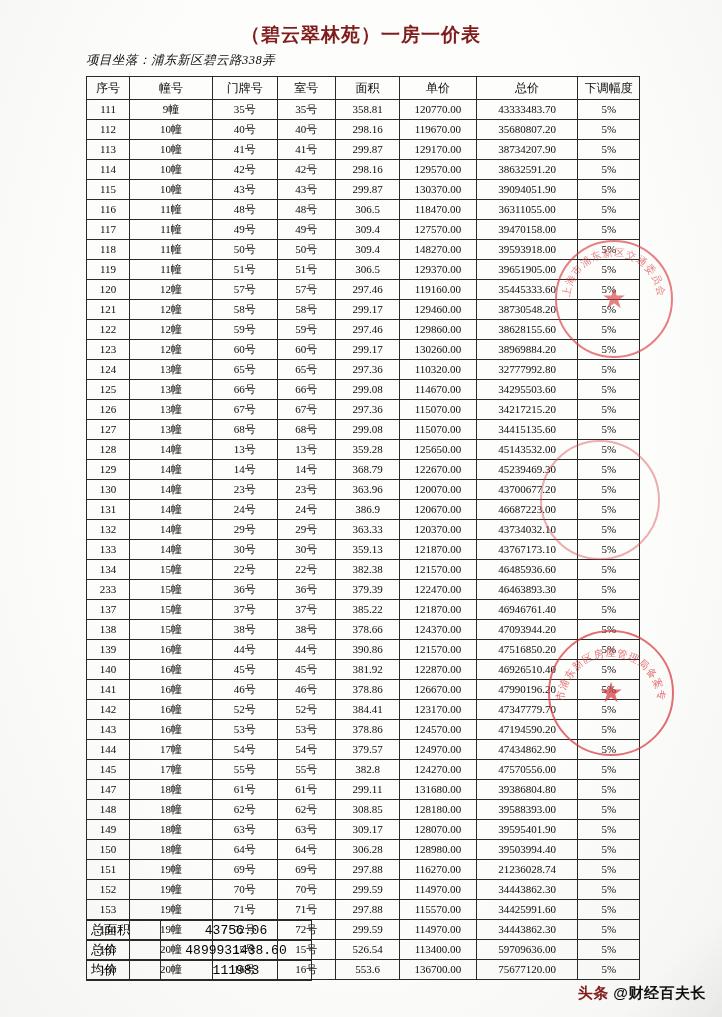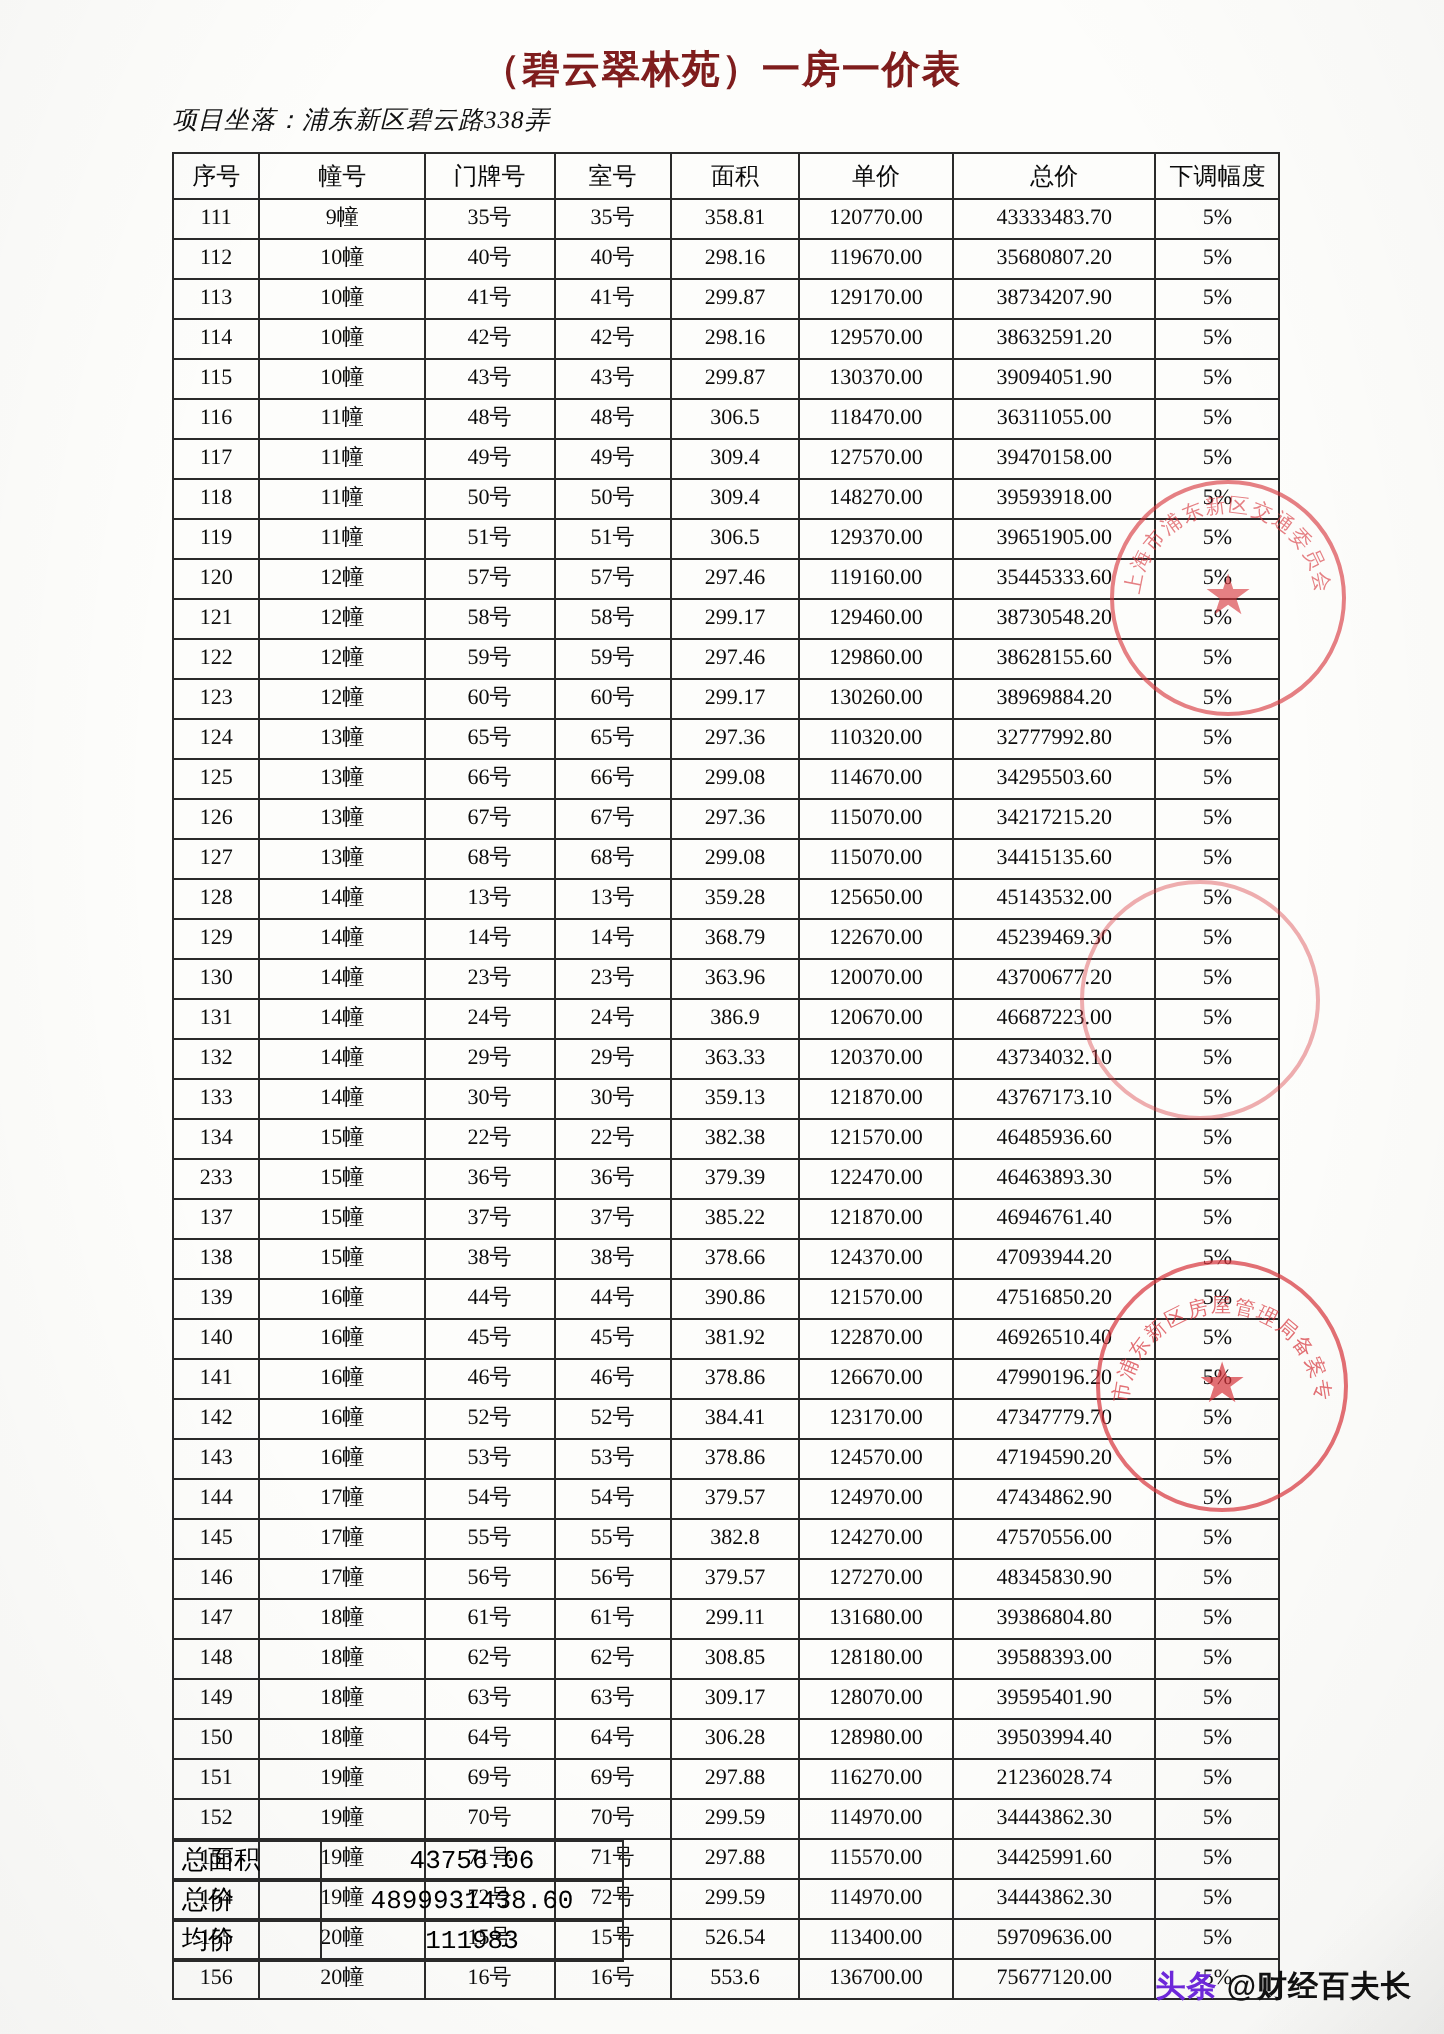--- a/index.html
+++ b/index.html
@@ -122,21 +122,21 @@
   .footer-brand {
     position:absolute;
     right: 16px;
     bottom: 14px;
     font-size: 15px;
     color:#111;
     font-family:"Liberation Sans", sans-serif;
     font-weight:700;
     letter-spacing:.5px;
   }
-  .footer-brand .tt { color:#6d28d9;margin-top:48px; }
+  .footer-brand .tt { color:#7f1d1d;margin-top:48px; }
   .edge-fold {
     position:absolute;
     left: 600px; top: 905px; width: 122px; height: 112px;
     background: linear-gradient(135deg, rgba(0,0,0,0.0) 55%, rgba(0,0,0,0.05) 100%);
     pointer-events:none;
   }
 </style>
 </head>
 <body>
 
@@ -504,30 +504,20 @@
           <td>145</td>
           <td>17幢</td>
           <td>55号</td>
           <td>55号</td>
           <td>382.8</td>
           <td>124270.00</td>
           <td>47570556.00</td>
           <td>5%</td>
         </tr>
         <tr>
-          <td>146</td>
-          <td>17幢</td>
-          <td>56号</td>
-          <td>56号</td>
-          <td>379.57</td>
-          <td>127270.00</td>
-          <td>48345830.90</td>
-          <td>5%</td>
-        </tr>
-        <tr>
           <td>147</td>
           <td>18幢</td>
           <td>61号</td>
           <td>61号</td>
           <td>299.11</td>
           <td>131680.00</td>
           <td>39386804.80</td>
           <td>5%</td>
         </tr>
         <tr>

